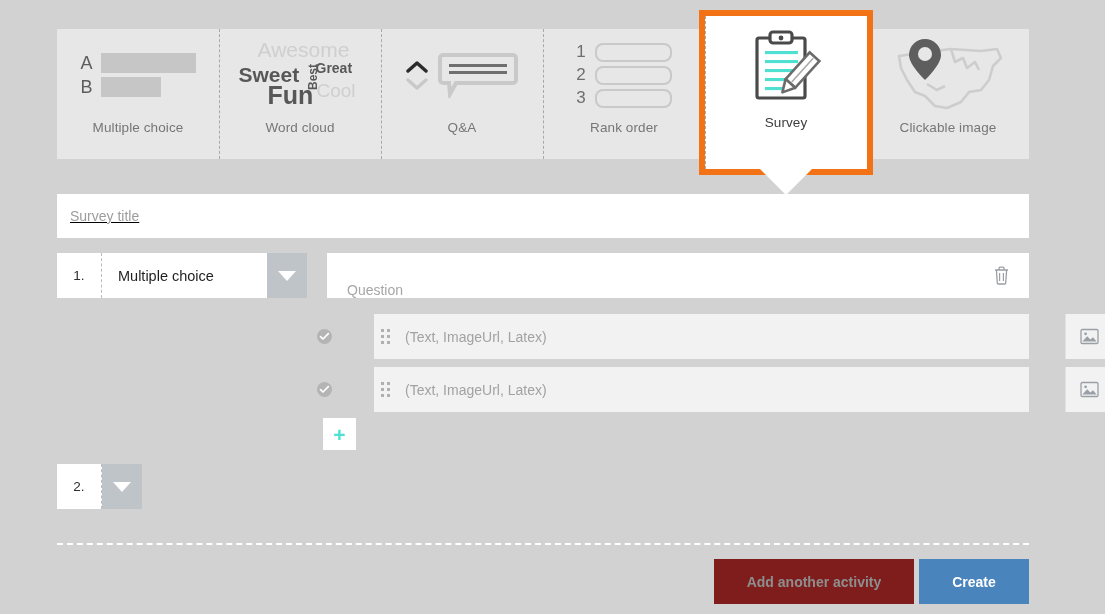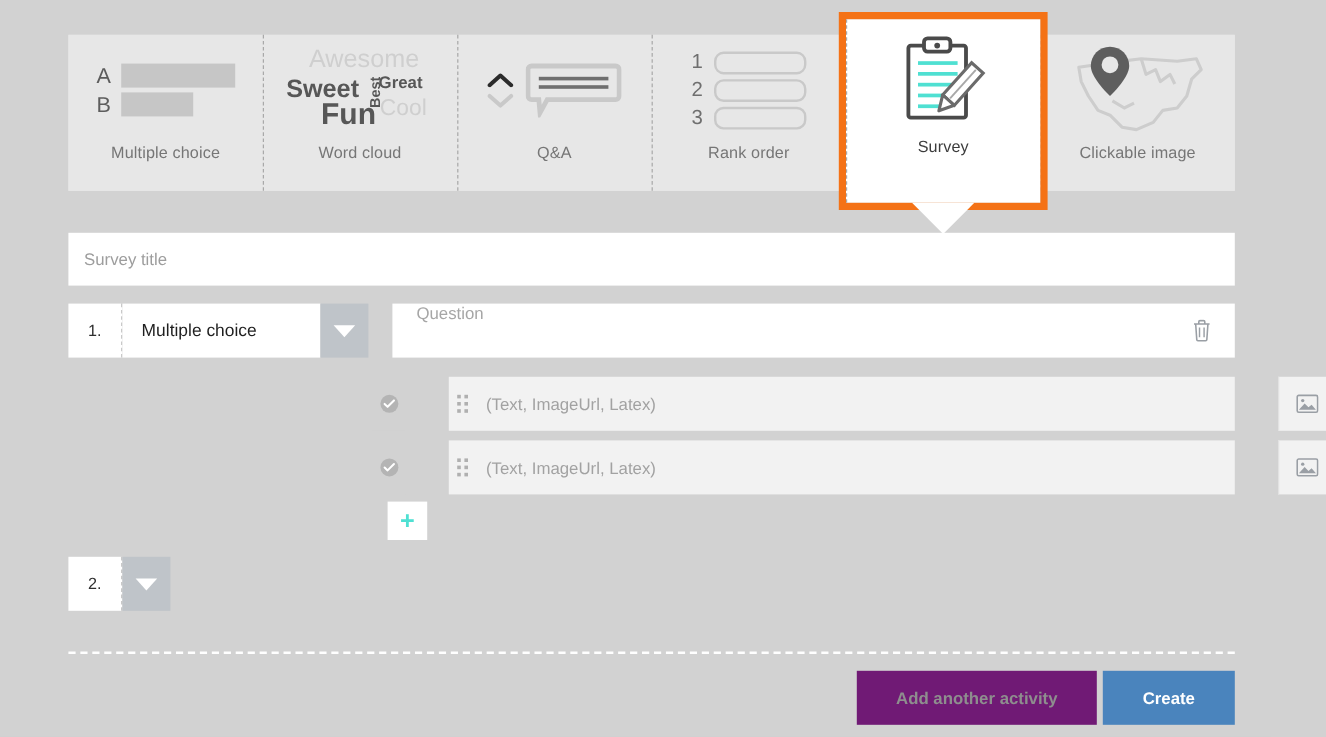--- a/index.html
+++ b/index.html
@@ -122,21 +122,21 @@
 
   
   .oe-stack { display: flex; flex-direction: column; gap: 7px; }
 
   
   .survey-title {
     position: absolute;
     left: 57px; top: 194px;
     width: 972px; height: 44px;
     background: #fff;
-    display: flex; align-items: center;
+    display: flex; align-items: center; text-decoration: underline;
   }
   .survey-title span {
     margin-left: 13px;
     font-size: 14px;
     color: #9d9d9d;
   }
 
   
   .q-head {
     position: absolute;
@@ -169,21 +169,21 @@
     border-left: 9px solid transparent;
     border-right: 9px solid transparent;
     border-top: 10px solid #fff;
   }
 
   .q-text {
     position: absolute;
     left: 327px; top: 253px;
     width: 702px; height: 45px;
     background: #fff;
-    display: flex; align-items: flex-start; gap: 10px;
+    display: flex; align-items: flex-end; gap: 10px;
   }
   .q-text .ph {
     margin-left: 20px;
     font-size: 14px;
     color: #a6a6a6;
     flex: 1;
   }
   .icon-btn {
     width: 55px; height: 100%;
     display: flex; align-items: center; justify-content: center;
@@ -267,21 +267,21 @@
     left: 57px; top: 543px;
     width: 972px;
     border-top: 2px dashed #ffffff;
   }
 
   
   .btn-add {
     position: absolute;
     left: 714px; top: 559px;
     width: 200px; height: 45px;
-    background: #701a75;
+    background: #7f1d1d;
     color: #8e8e8e;
     font-size: 14px; font-weight: bold;
     display: flex; align-items: center; justify-content: center;
   }
   .btn-create {
     position: absolute;
     left: 919px; top: 559px;
     width: 110px; height: 45px;
     background: #4a84bd;
     color: #fff;

